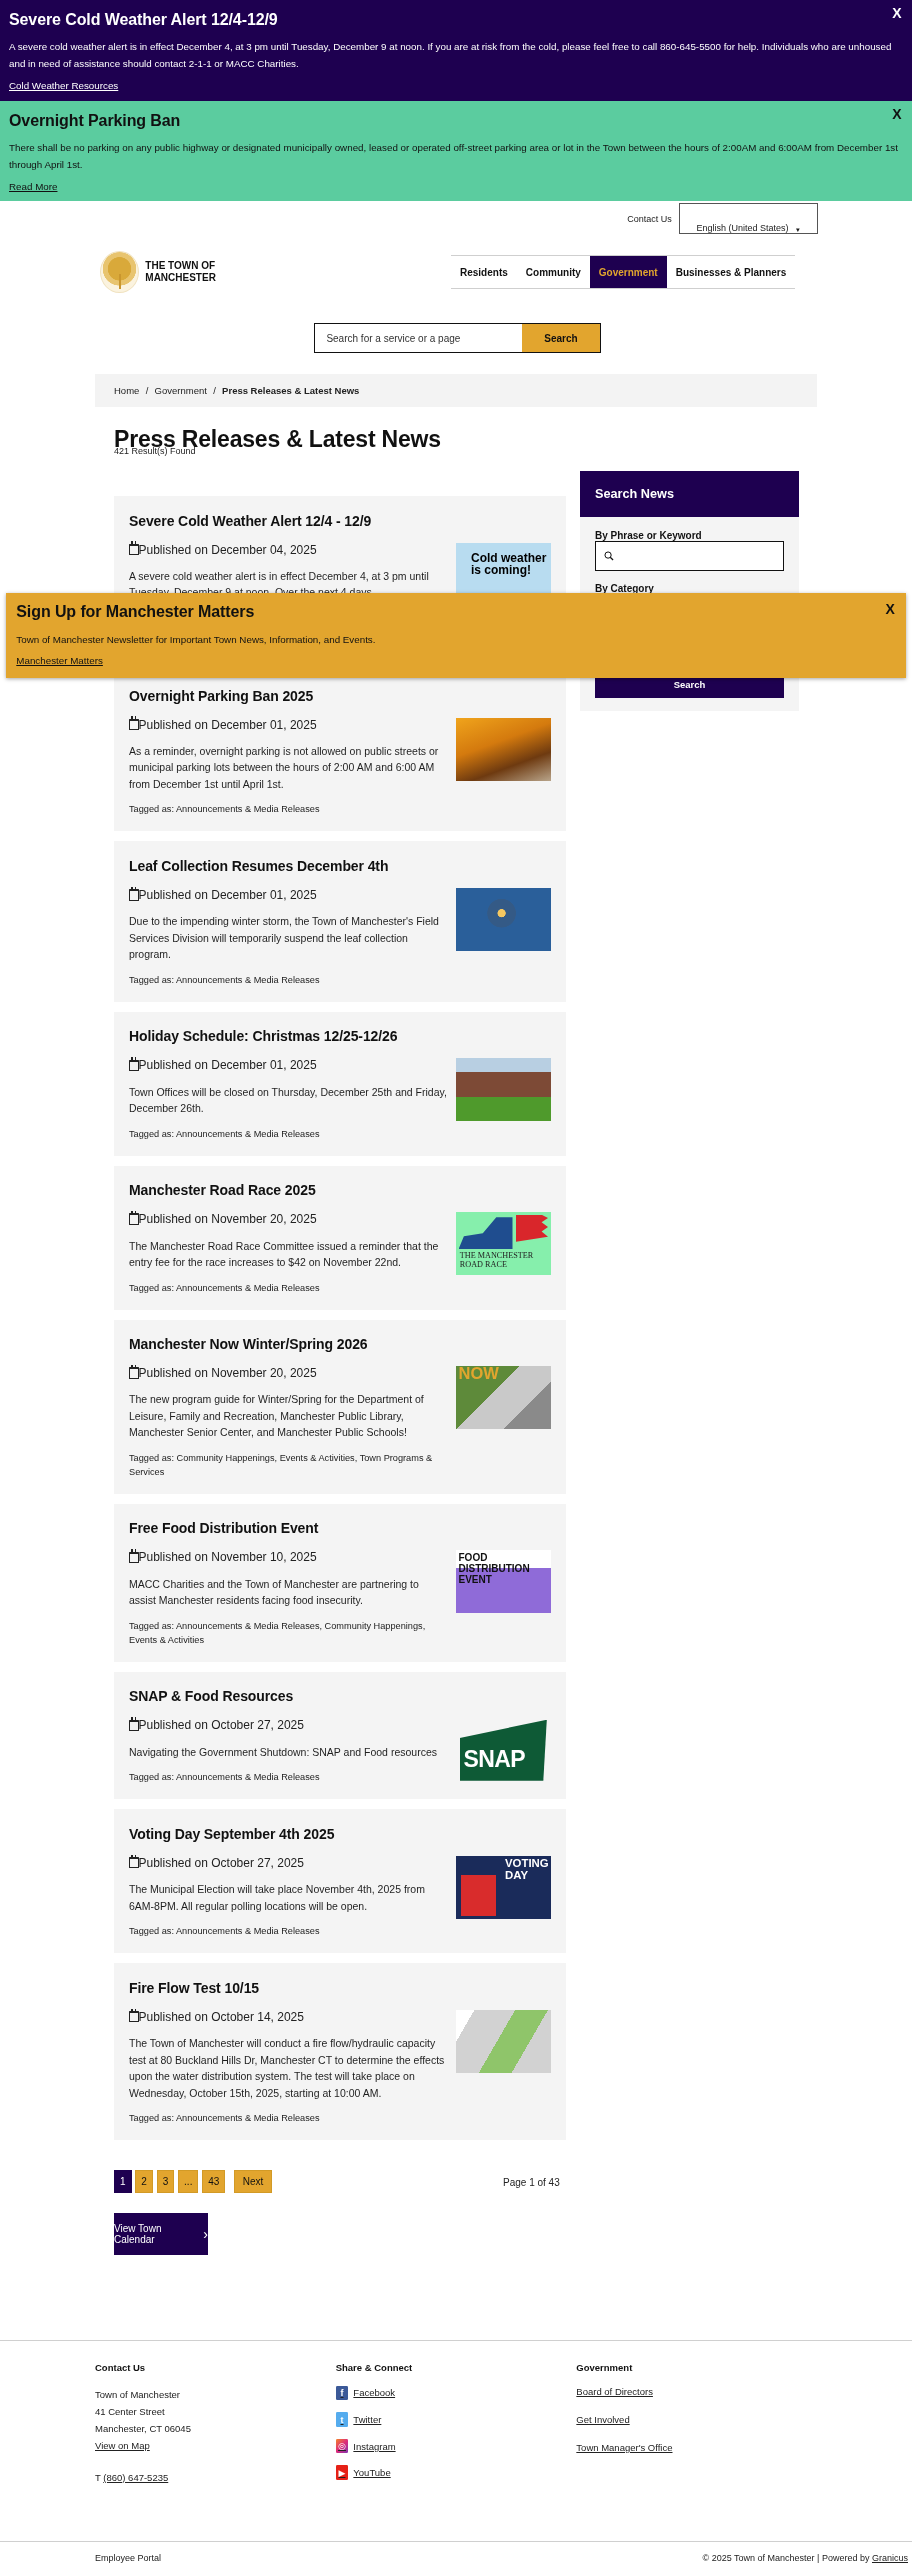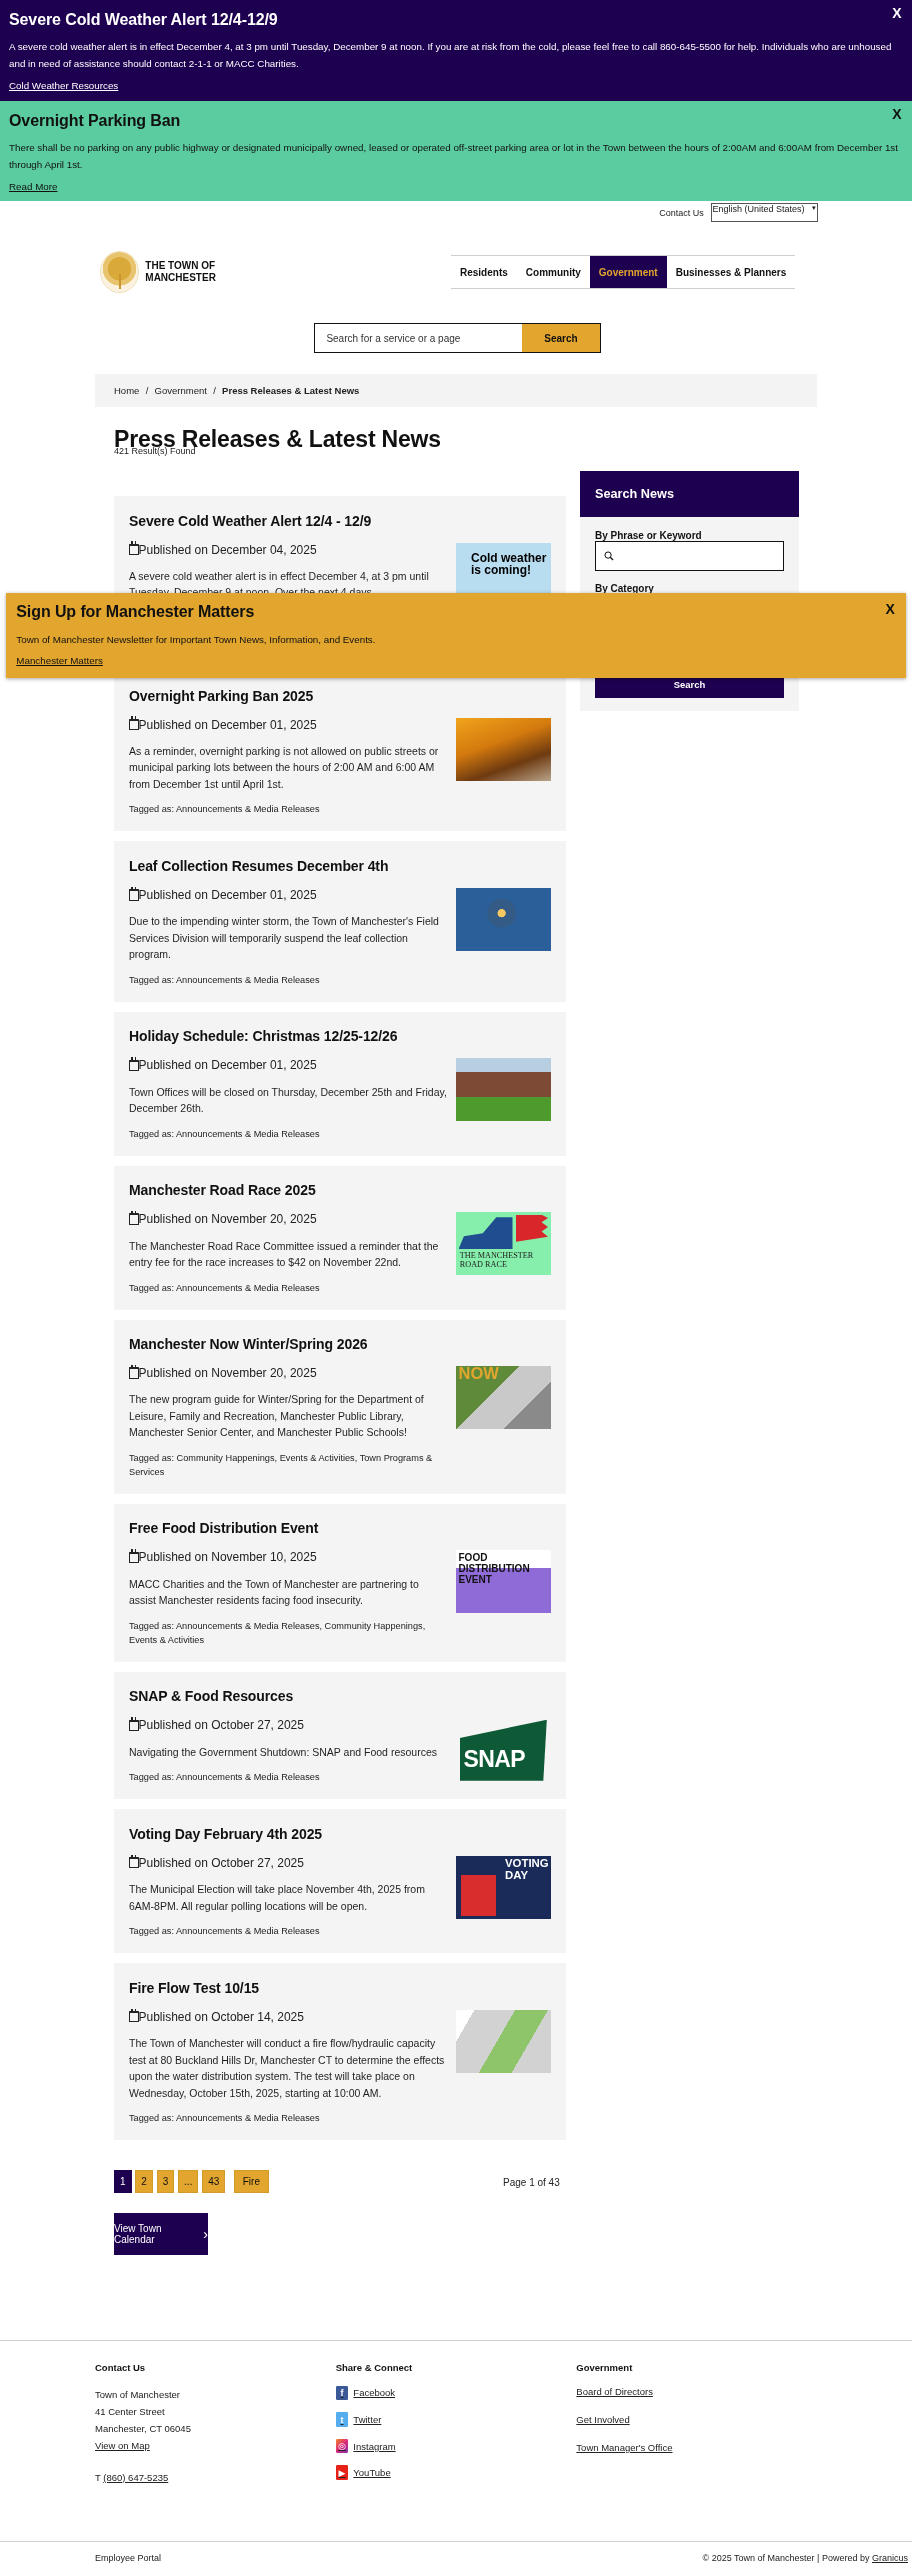--- a/index.html
+++ b/index.html
@@ -12,21 +12,21 @@
   .alert-cold { background: #1e0050; color: #ffffff; height: 101px; }
   .alert-parking { background: #5bcc9f; color: #111; height: 100px; }
   .alert h2 { font-size: 16px; font-weight: 700; margin-top: 1.3px; margin-bottom: 10px; letter-spacing: -0.1px; }
   .alert p { font-size: 9.8px; line-height: 16.5px; margin-bottom: 7.6px; }
   .alert a.alert-link { font-size: 9.8px; text-decoration: underline; }
   .alert .close { position: absolute; right: 11.4px; top: 5px; font-size: 14px; font-weight: 700; cursor: pointer; background: none; border: none; color: inherit; font-family: "Liberation Sans", sans-serif; }
 
   
   .utility { position: absolute; top: 203px; right: 95px; display: flex; align-items: center; gap: 7.6px; }
   .utility .contact { font-size: 9px; color: #222; text-decoration: none; }
-  .lang-select { border: 0.6px solid #555; height: 19px; padding: 0 0; display: flex; align-items: flex-start; gap: 6.3px; font-size: 9px; background: #fff; }
+  .lang-select { border: 0.6px solid #555; height: 31px; padding: 0 16px; display: flex; align-items: flex-end; gap: 6.3px; font-size: 9px; background: #fff; }
   .lang-select .caret { font-size: 6.3px; }
 
   
   .logo { position: absolute; top: 251px; left: 100px; display: flex; align-items: center; gap: 6.3px; }
   .seal { width: 39px; height: 42px; border-radius: 50%; border: 1.3px solid #f0e2bf; background: radial-gradient(circle at 50% 42%, #d9a93a 0 11.4px, #e8c46f 12px 16.5px, #fbf3df 17px); position: relative; }
   .seal::after { content: ""; position: absolute; left: 18.4px; top: 21.5px; width: 1.9px; height: 15px; background: #c9962e; }
   .logo-text { font-size: 10px; font-weight: 700; line-height: 12px; color: #111; }
   .main-nav { position: absolute; top: 255px; left: 451px; display: flex; border-top: 1.3px solid #cfcfcf; border-bottom: 1.3px solid #cfcfcf; height: 34px; }
   .main-nav a { display: flex; align-items: center; padding: 0 9px; font-size: 10px; font-weight: 700; color: #111; text-decoration: none; }
   .main-nav a.active { background: #1e0050; color: #e2a52e; }
@@ -307,21 +307,21 @@
         <div class="tags">Tagged as: Announcements &amp; Media Releases</div>
       </div>
       <div class="thumb t-snap">
         <span class="snap-box"></span>
         <span class="thumb-label">SNAP</span>
       </div>
     </div>
   </article>
 
   <article class="card">
-    <h3><a href="#" style="text-decoration:none">Voting Day February 4th 2025</a></h3>
+    <h3><a href="#" style="text-decoration:none">Voting Day September 4th 2025</a></h3>
     <div class="card-body">
       <div class="card-text">
         <div class="pub">
             <span class="cal-icon"></span>
             <span>Published on October 27, 2025</span>
           </div>
         <p class="desc">The Municipal Election will take place November 4th, 2025 from 6AM-8PM. All regular polling locations will be open.</p>
         <div class="tags">Tagged as: Announcements &amp; Media Releases</div>
       </div>
       <div class="thumb t-vote">
@@ -369,21 +369,21 @@
   <p>Town of Manchester Newsletter for Important Town News, Information, and Events.</p>
   <a href="#">Manchester Matters</a>
 </section>
 
 <nav class="pagination">
   <a href="#" class="pg current">1</a>
   <a href="#" class="pg">2</a>
   <a href="#" class="pg">3</a>
   <a href="#" class="pg">...</a>
   <a href="#" class="pg">43</a>
-  <a href="#" class="pg next">Fire</a>
+  <a href="#" class="pg next">Next</a>
 </nav>
 <div class="page-of">Page 1 of 43</div>
 
 <a href="#" class="cal-btn">
   <span>View Town Calendar</span>
   <span style="font-size:14px">›</span>
 </a>
 
 <div class="footer-rule"></div>
 <footer class="footer-cols">

